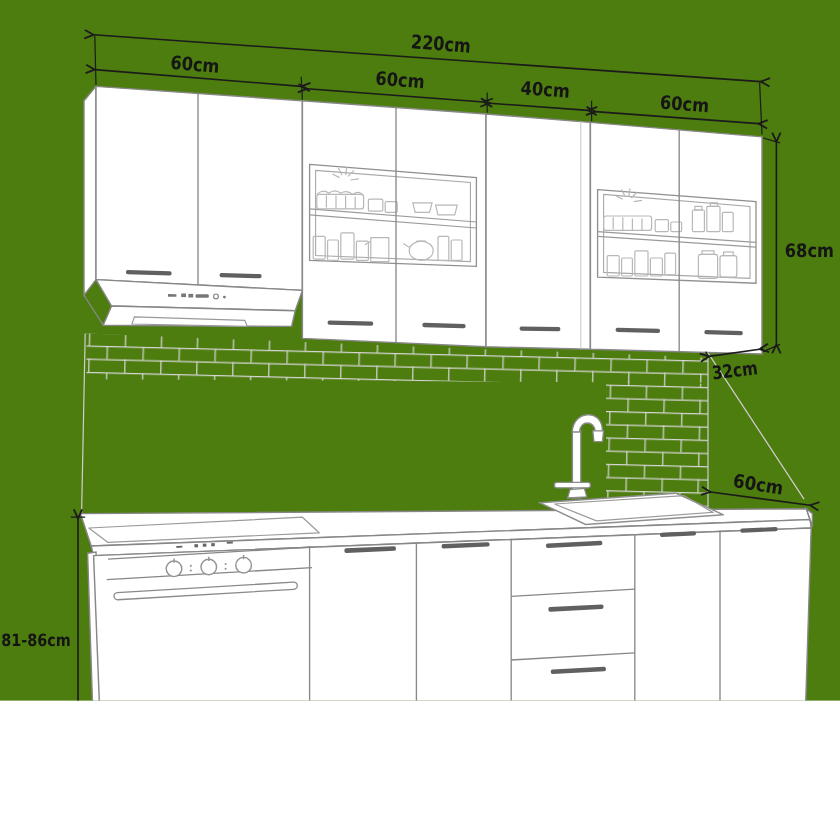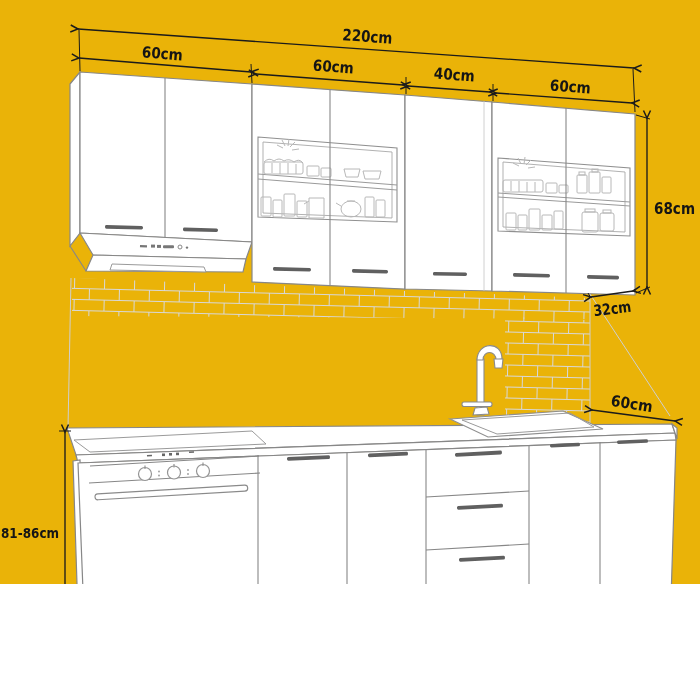--- a/index.html
+++ b/index.html
@@ -1,16 +1,16 @@
 <!DOCTYPE html>
 <html><head>
 <meta charset="utf-8">
 <style>
   html,body{margin:0;padding:0;background:#ffffff;}
-  #stage{width:700px;height:584px;position:relative;background:#eab308;overflow:hidden;}
+  #stage{width:700px;height:584px;position:relative;background:#4d7c0f;overflow:hidden;}
   svg{display:block;}
   .dim{font-family:"DejaVu Sans","Liberation Sans",sans-serif;font-weight:700;font-size:15.5px;fill:#151515;}
   .dim.big{font-size:16px;}
   .dim.small{font-size:14px;}
   .cab{fill:#ffffff;stroke:#878787;stroke-width:1.2;}
   .ln{stroke:#878787;stroke-width:1.1;fill:none;}
   .lt{stroke:#9a9a9a;stroke-width:1;fill:none;}
   .dish{stroke:#b8b8b8;stroke-width:1;fill:none;}
   .dline{stroke:#1b1b1b;stroke-width:1.35;fill:none;}
   .tick{stroke:#1b1b1b;stroke-width:1;fill:none;}

